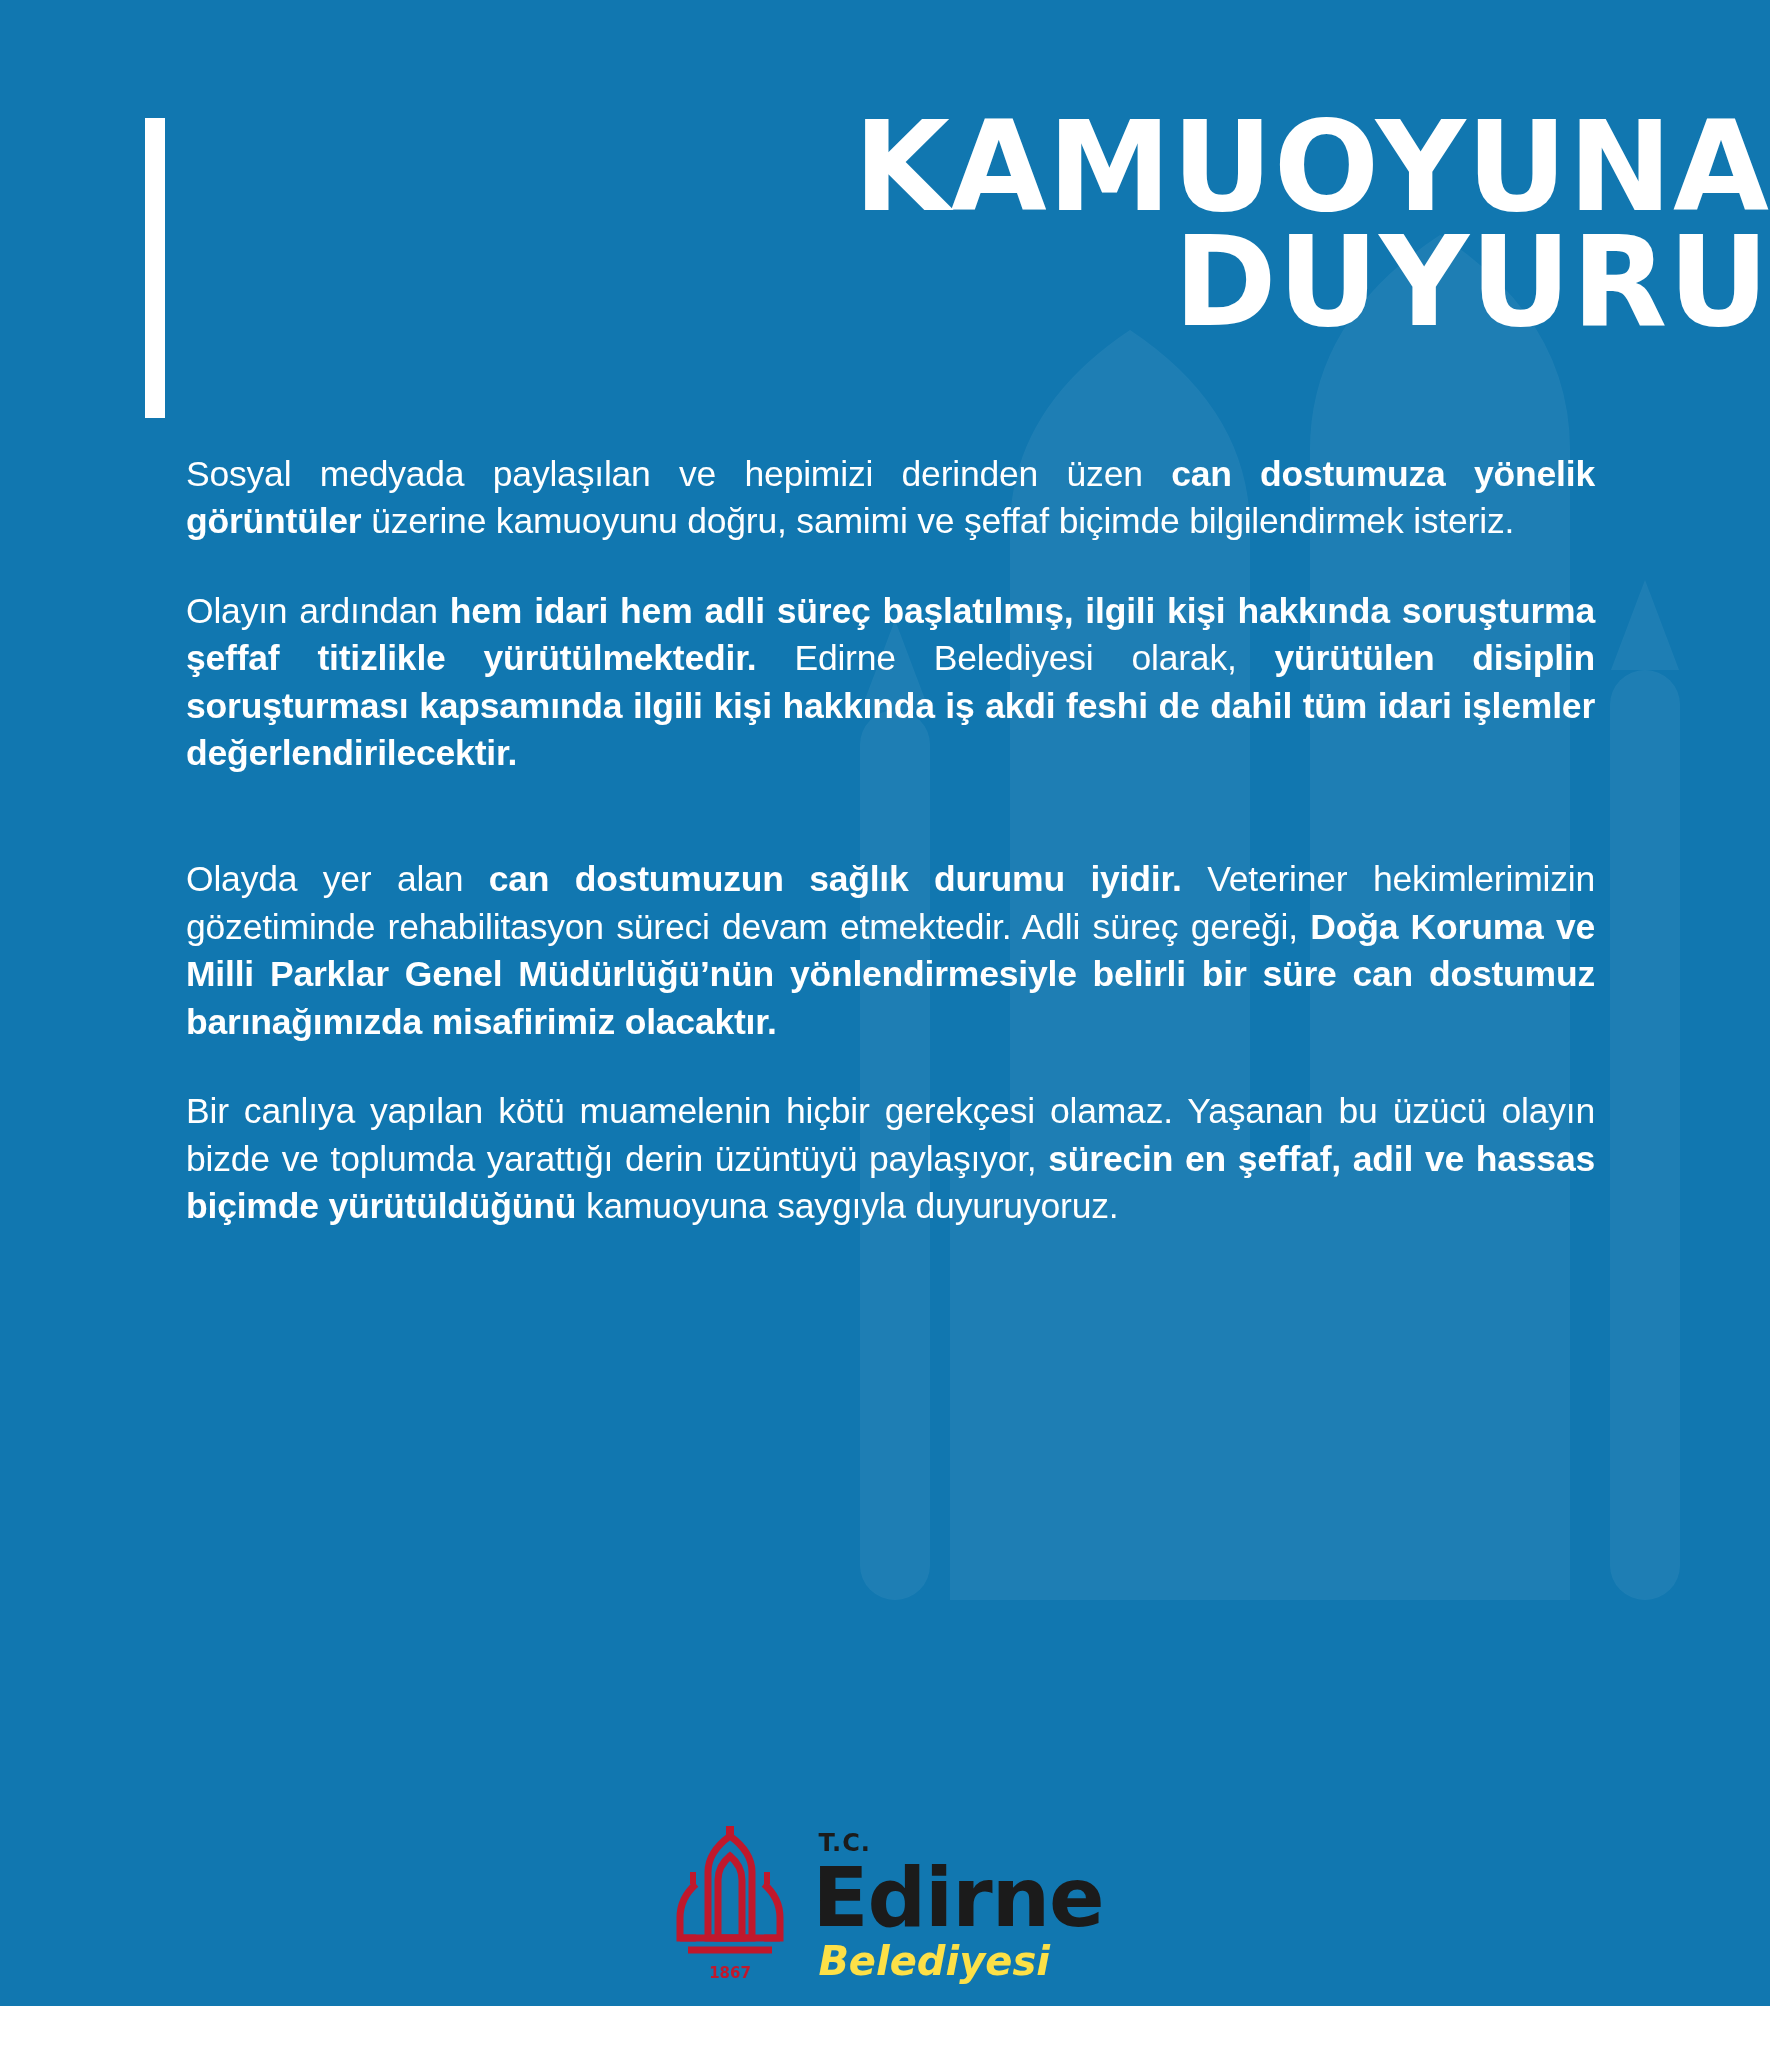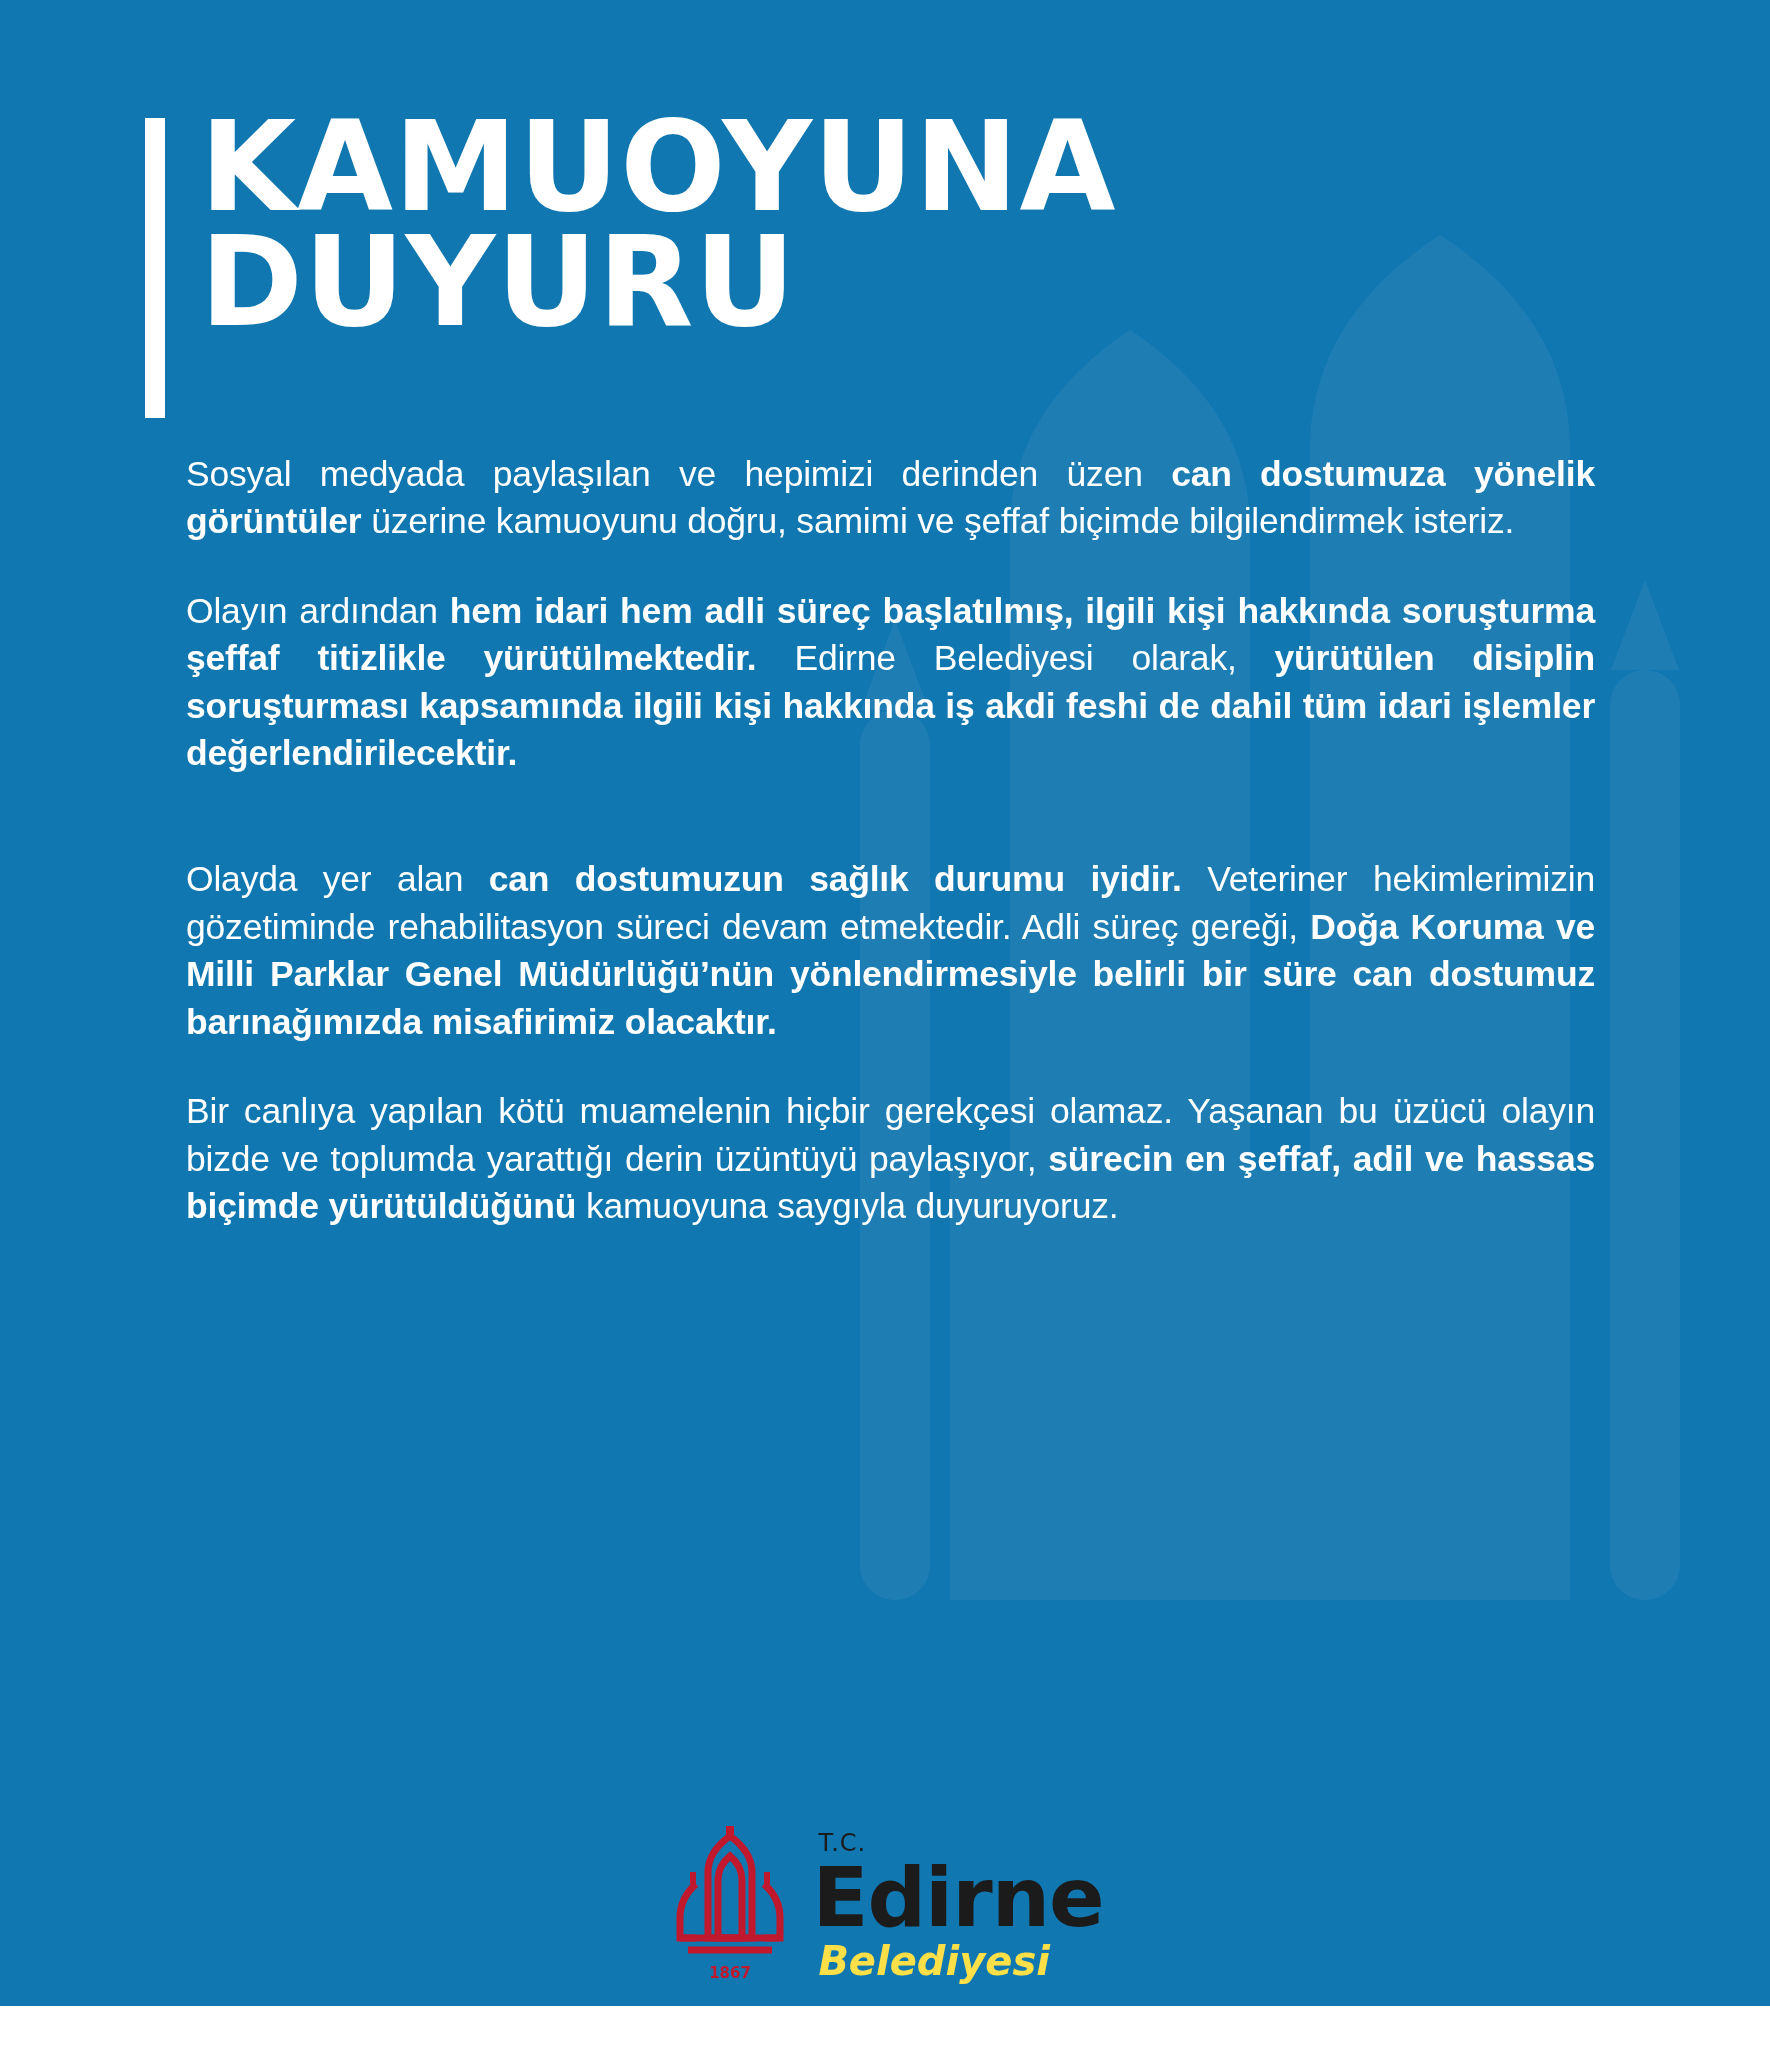--- a/index.html
+++ b/index.html
@@ -54,20 +54,21 @@
   }
   .title {
     color: #ffffff;
     font-size: 124px;
     line-height: 0.93;
     font-weight: 800;
     letter-spacing: 1px;
     white-space: pre-line;
     margin: 0;
     font-family: "DejaVu Sans", "Liberation Sans", sans-serif;
+    text-align: right;
   }
 
   
   .content {
     position: relative;
     margin: 0 175px 0 185px;
     padding-top: 110px;
     color: #ffffff;
   }
   .para {
@@ -100,21 +101,21 @@
     flex: none;
   }
   .logo-text {
     display: flex;
     flex-direction: column;
     justify-content: center;
     line-height: 1;
   }
   .logo-tc {
     font-size: 24px;
-    font-weight: 400;
+    font-weight: 700;
     color: #1b1b1b;
     letter-spacing: 1px;
     margin-left: 6px;
     margin-bottom: 2px;
     font-family: "DejaVu Sans", "Liberation Sans", sans-serif;
   }
   .logo-name {
     font-size: 82px;
     font-weight: 800;
     color: #1b1b1b;

